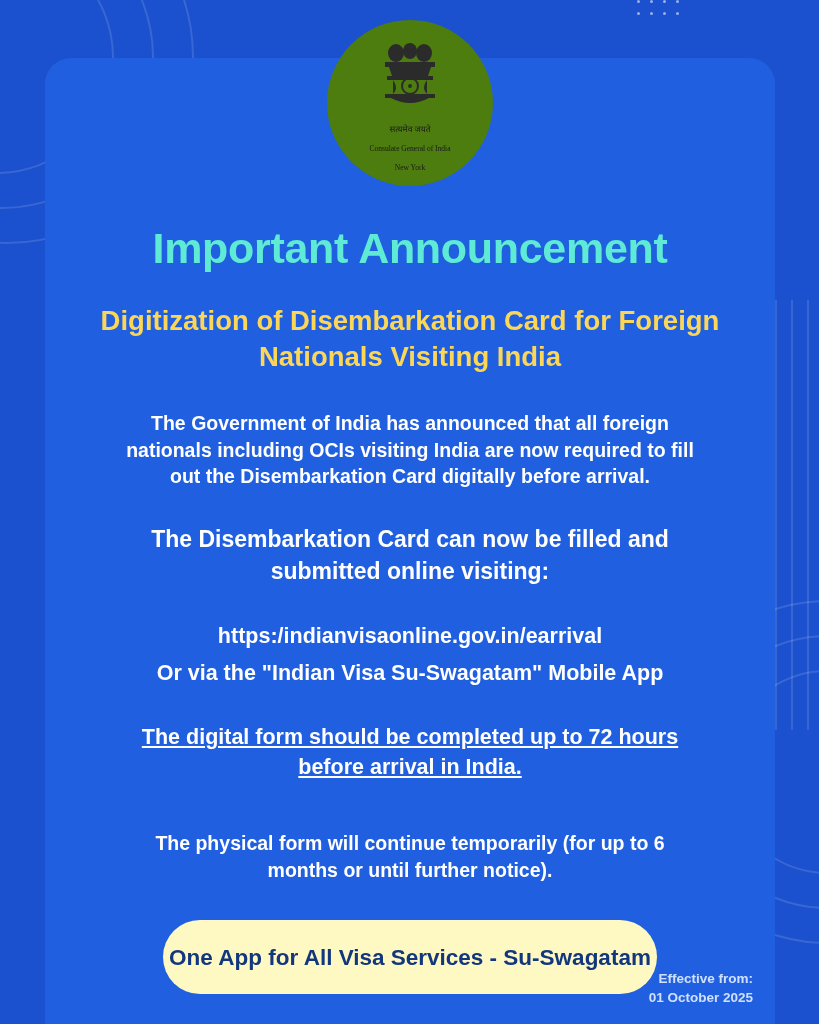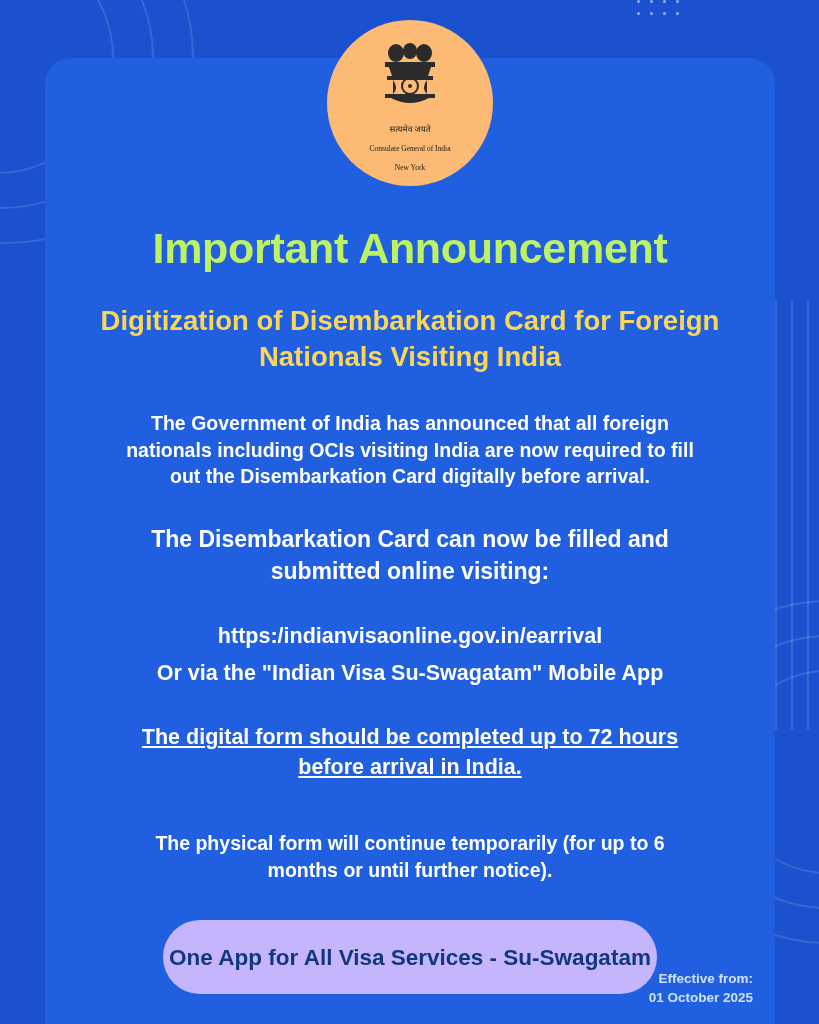--- a/index.html
+++ b/index.html
@@ -83,21 +83,21 @@
 
   
   .emblem-wrap {
     position: absolute;
     left: 50%;
     transform: translateX(-50%);
     top: -38px;
     width: 166px;
     height: 166px;
     border-radius: 50%;
-    background: #fdba74;
+    background: #4d7c0f;
     display: flex;
     flex-direction: column;
     align-items: center;
     justify-content: flex-start;
     padding-top: 16px;
     box-sizing: border-box;
   }
   .emblem-art {
     width: 78px;
     height: 86px;
@@ -114,21 +114,21 @@
     font-size: 8.5px;
     color: #1a1a1a;
     font-family: "Liberation Serif", serif;
     margin-top: 1px;
   }
 
   .headline {
     margin-top: 166px;
     font-size: 43px;
     font-weight: bold;
-    color: #bef264;
+    color: #5eead4;
     letter-spacing: -0.3px;
   }
   .subhead {
     margin-top: 30px;
     font-size: 27.5px;
     font-weight: bold;
     color: #fcd757;
     line-height: 1.32;
     padding: 0 18px;
     text-align: center;
@@ -144,21 +144,21 @@
   .p3 { margin-top: 34px; font-size: 21.5px; }
   .p3 .url { display: block; }
   .p3 .app { display: block; margin-top: 8px; }
   .p4 { margin-top: 34px; font-size: 21.5px; padding: 0 45px; text-decoration: underline; }
   .p5 { margin-top: 48px; font-size: 19.5px; padding: 0 48px; }
 
   .cta {
     margin: 36px auto 0 auto;
     width: 494px;
     height: 74px;
-    background: #c4b5fd;
+    background: #fef9c3;
     border-radius: 37px;
     color: #13377d;
     font-size: 22.5px;
     font-weight: bold;
     display: flex;
     align-items: center;
     justify-content: center;
     line-height: 1.3;
     text-align: left;
     border: none;

